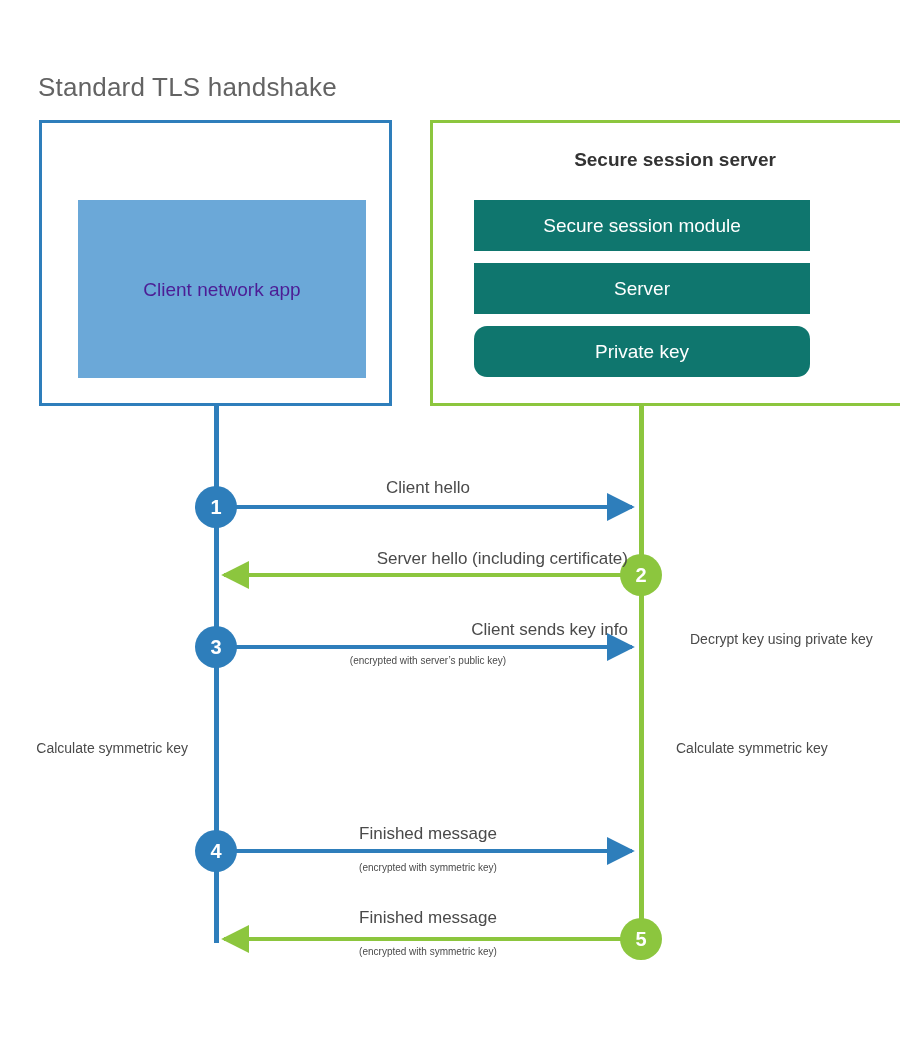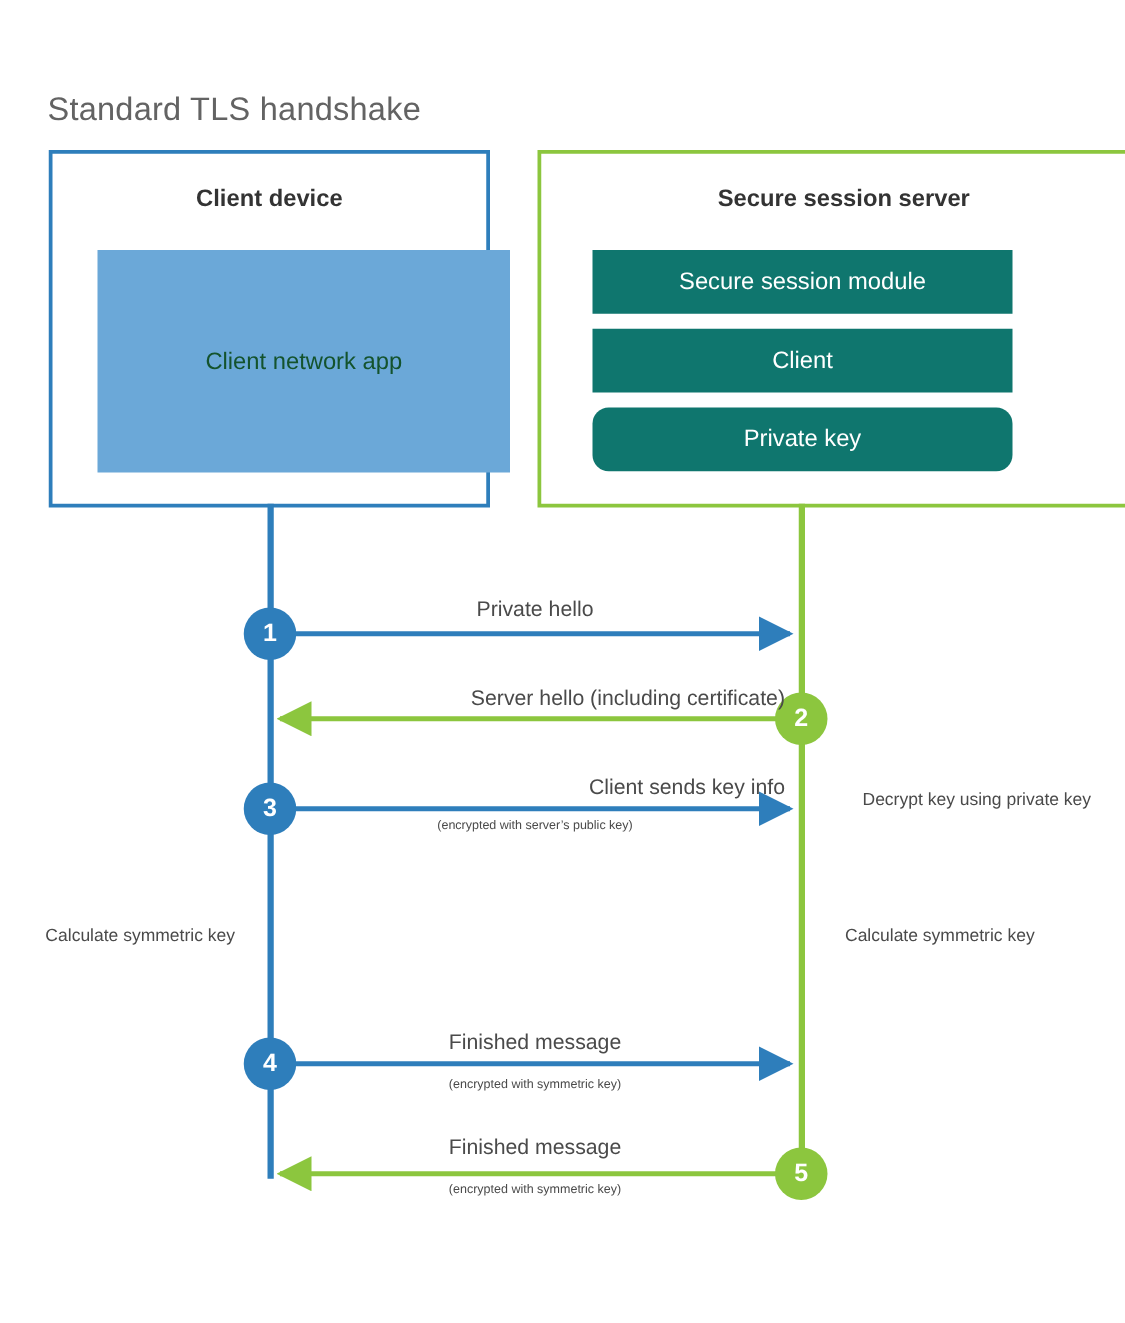--- a/index.html
+++ b/index.html
@@ -60,24 +60,24 @@
     text-align: center;
     font-size: 19px;
     font-weight: bold;
     color: #333333;
   }
 
   #client-app {
     position: absolute;
     left: 36px;
     top: 77px;
-    width: 330px;
+    width: 288px;
     height: 178px;
     background: #6BA8D8;
-    color: #14532d;
+    color: #4c1d95;
     font-size: 19px;
     font-weight: 300;
     line-height: 27px;
     display: flex;
     align-items: center;
     justify-content: center;
     text-align: center;
     box-sizing: border-box;
     padding: 0 16px;
   }
@@ -207,28 +207,27 @@
   }
 </style>
 </head>
 <body>
 
 <div id="diagram-root">
 
   <div class="page-title">Standard TLS handshake</div>
 
   <div class="party-box" id="client-box">
-    <div class="party-title">Client device</div>
     <div id="client-app">Client network app</div>
   </div>
 
   <div class="party-box" id="server-box">
     <div class="party-title">Secure session server</div>
     <div class="server-module" id="server-module-0">Secure session module</div>
-    <div class="server-module" id="server-module-1">Client</div>
+    <div class="server-module" id="server-module-1">Server</div>
     <div class="server-module" id="server-module-2">Private key</div>
   </div>
 
   <div class="lifeline" id="client-lifeline"></div>
   <div class="lifeline" id="server-lifeline"></div>
 
   <svg id="arrow-layer" width="900" height="1058" viewBox="0 0 900 1058">
     <defs>
       <marker id="arrow-blue" viewBox="0 0 10 10" refX="9" refY="5" markerWidth="7" markerHeight="7" orient="auto-start-reverse">
         <path d="M 0 0 L 10 5 L 0 10 z" fill="#2E7EBB"></path>
@@ -248,21 +247,21 @@
 
     <line x1="641" y1="939" x2="224" y2="939" stroke="#8CC63E" stroke-width="4" marker-end="url(#arrow-green)"></line>
   </svg>
 
   <div class="step-badge client" id="step-badge-1">1</div>
   <div class="step-badge server" id="step-badge-2">2</div>
   <div class="step-badge client" id="step-badge-3">3</div>
   <div class="step-badge client" id="step-badge-4">4</div>
   <div class="step-badge server" id="step-badge-5">5</div>
 
-  <div class="msg-label" id="msg-label-1">Private hello</div>
+  <div class="msg-label" id="msg-label-1">Client hello</div>
 
   <div class="msg-label" id="msg-label-2">Server hello (including certificate)</div>
 
   <div class="msg-label" id="msg-label-3">Client sends key info</div>
   <div class="msg-sublabel" id="msg-sublabel-3">(encrypted with server’s public key)</div>
 
   <div class="msg-label" id="msg-label-4">Finished message</div>
   <div class="msg-sublabel" id="msg-sublabel-4">(encrypted with symmetric key)</div>
 
   <div class="msg-label" id="msg-label-5">Finished message</div>

